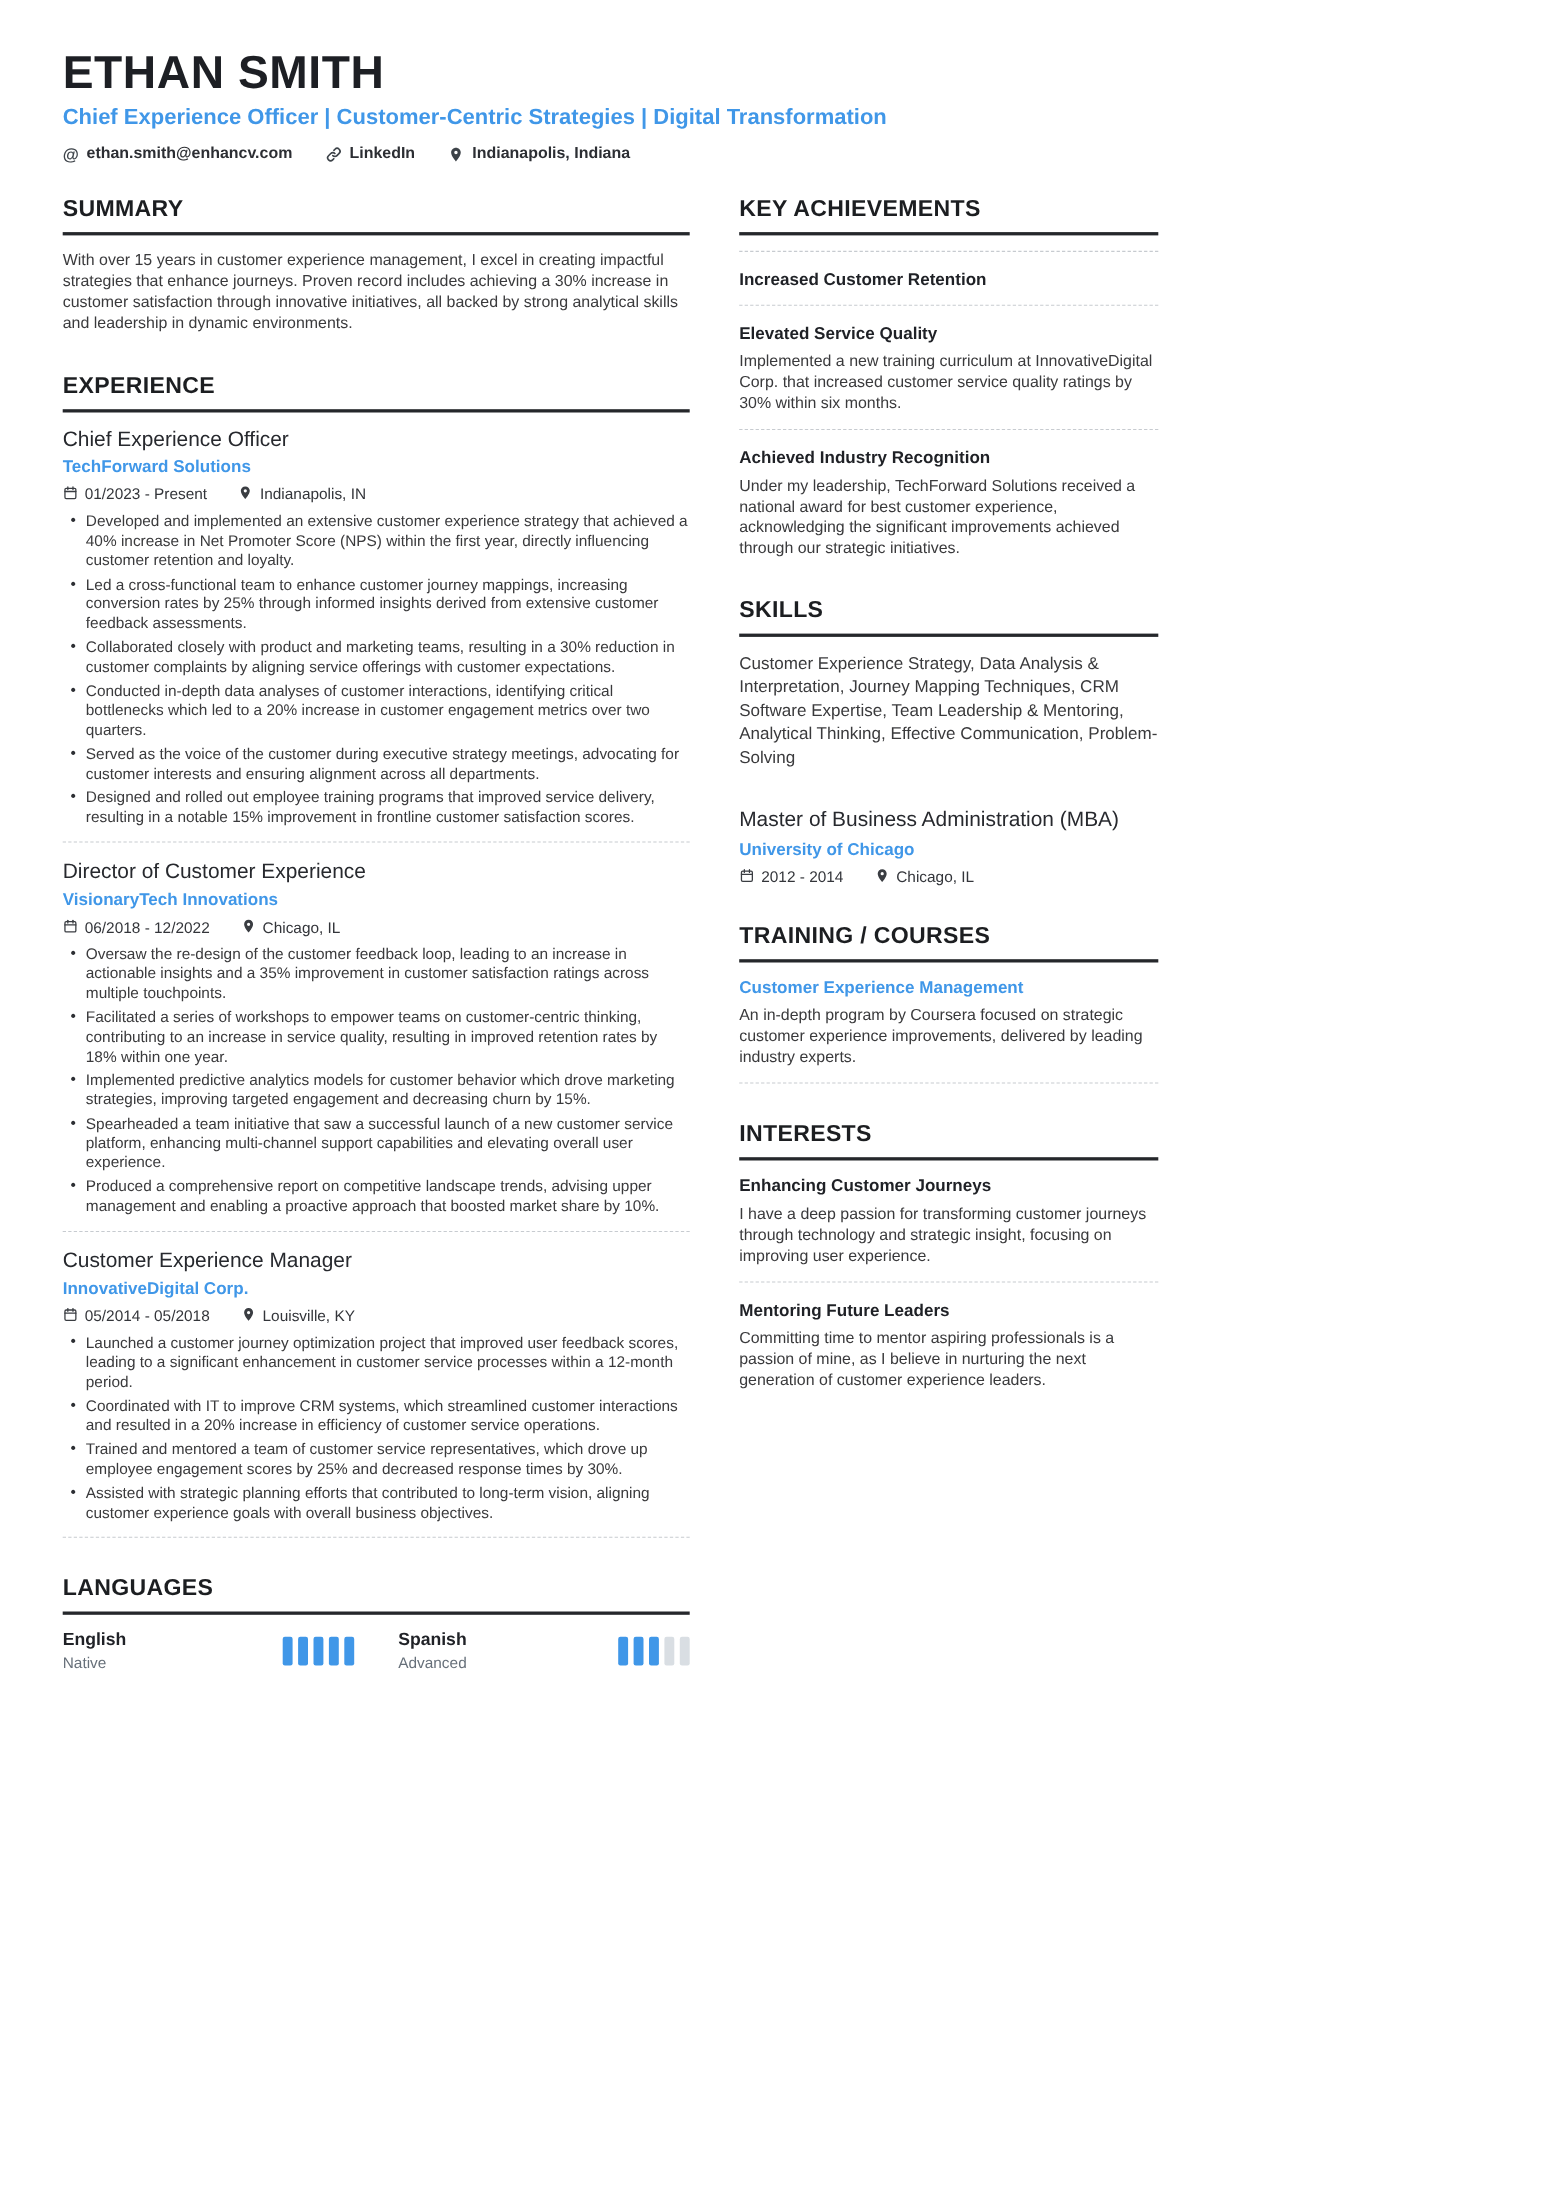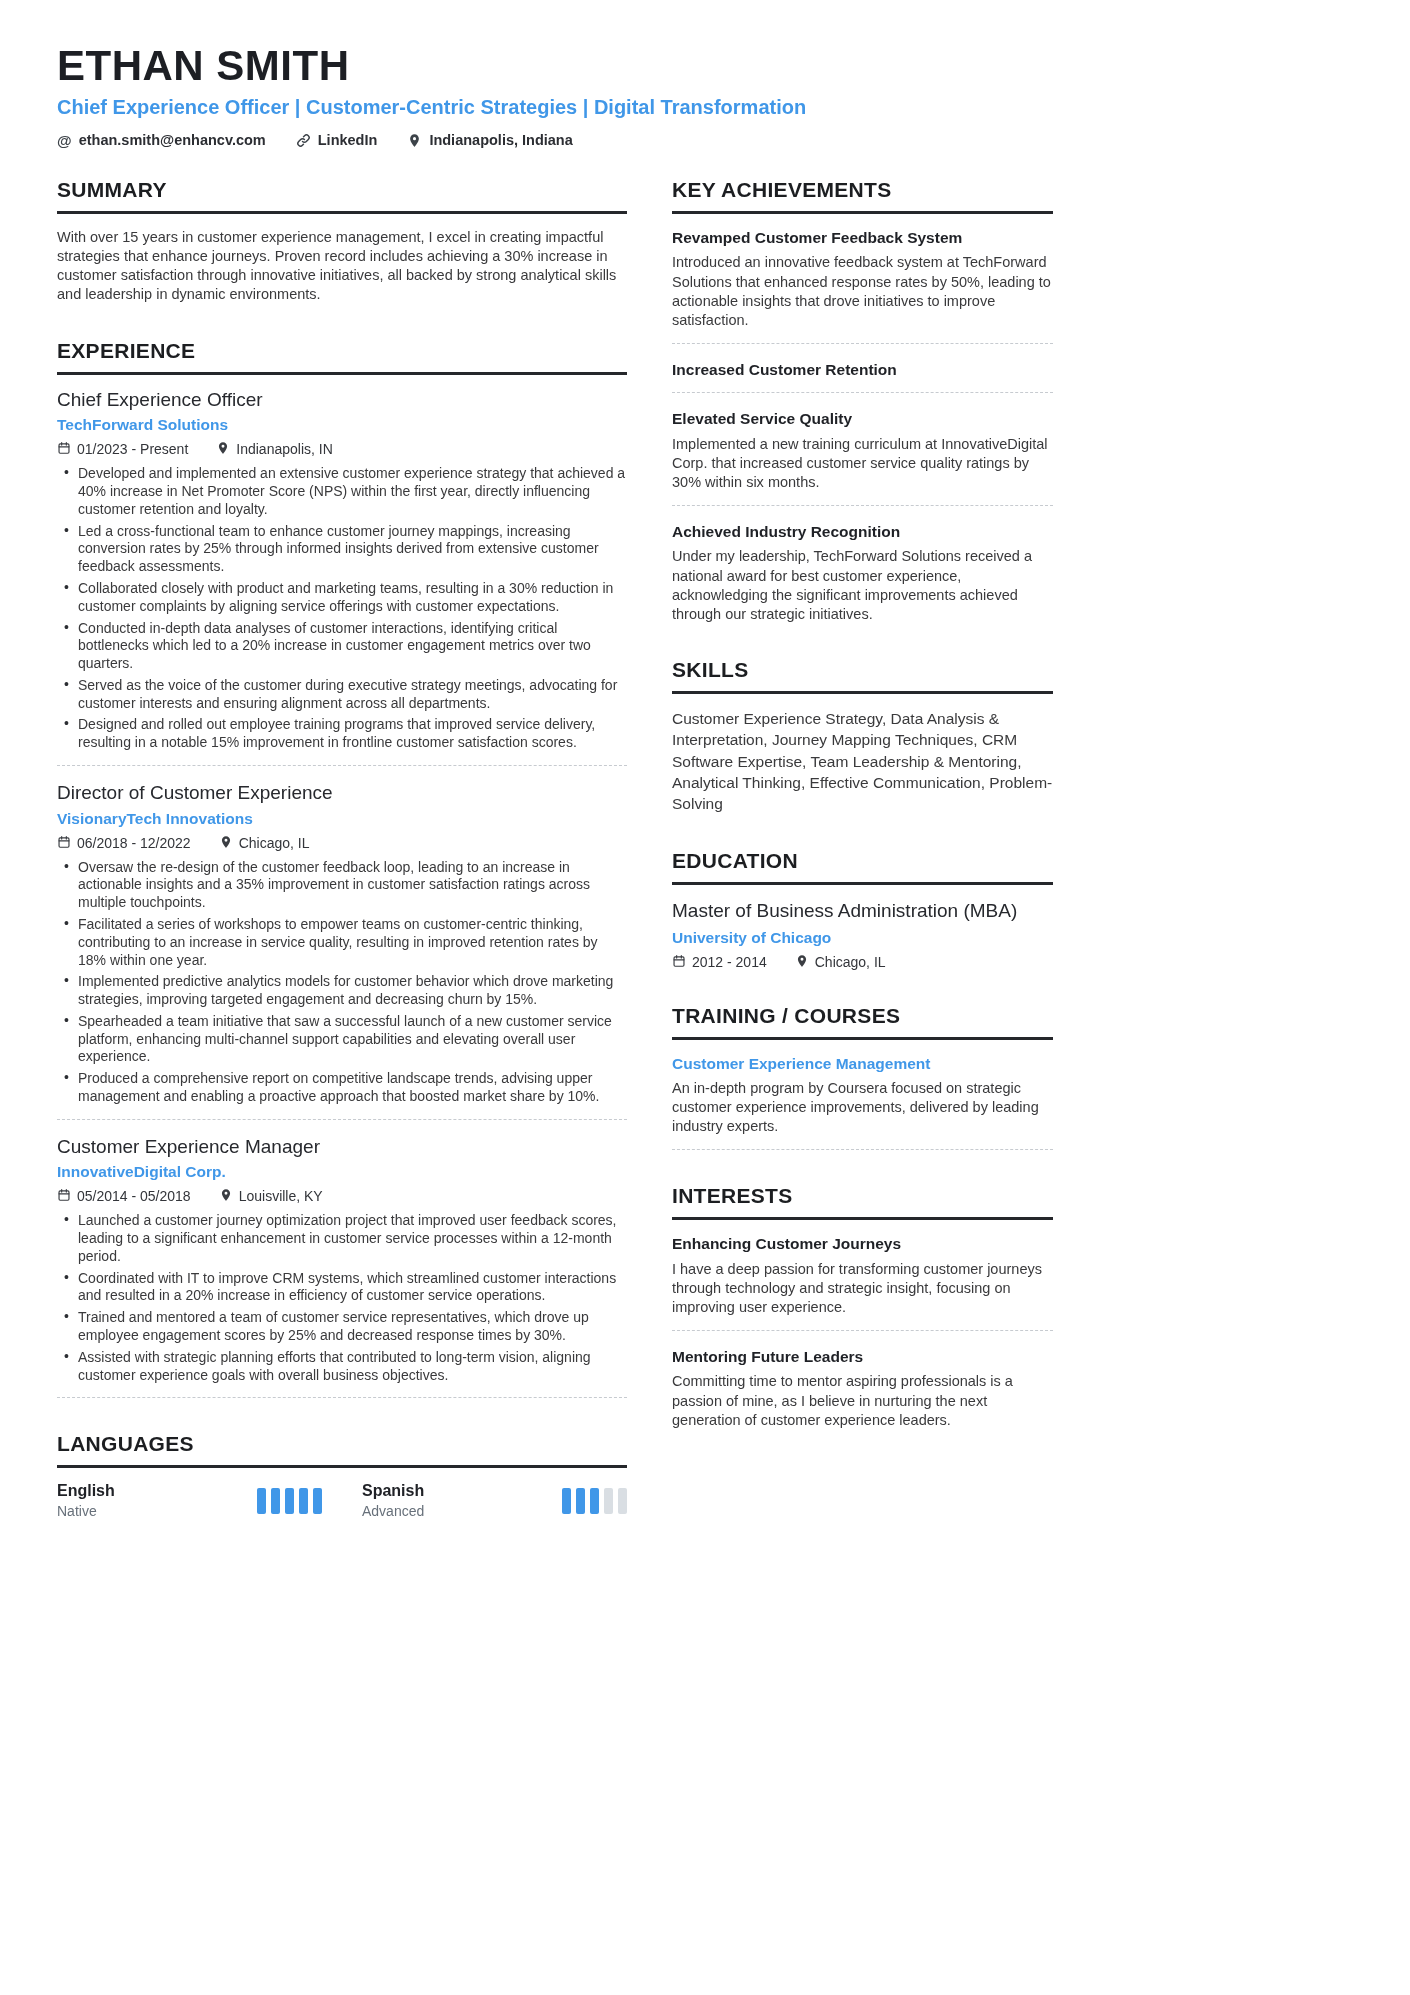--- a/index.html
+++ b/index.html
@@ -227,24 +227,20 @@
         </div>
       </section>
 
     </div>
 
     <div class="col-right">
 
       <section>
         <h2 class="sec">KEY ACHIEVEMENTS</h2>
 
-        <div>
-          <h4 class="item-title">Revamped Customer Feedback System</h4>
-          <p class="item-text">Introduced an innovative feedback system at TechForward Solutions that enhanced response rates by 50%, leading to actionable insights that drove initiatives to improve satisfaction.</p>
-        </div>
         <div class="dashed"></div>
 
         <div>
           <h4 class="item-title">Increased Customer Retention</h4>
         </div>
         <div class="dashed"></div>
 
         <div>
           <h4 class="item-title">Elevated Service Quality</h4>
           <p class="item-text">Implemented a new training curriculum at InnovativeDigital Corp. that increased customer service quality ratings by 30% within six months.</p>
@@ -256,21 +252,20 @@
           <p class="item-text">Under my leadership, TechForward Solutions received a national award for best customer experience, acknowledging the significant improvements achieved through our strategic initiatives.</p>
         </div>
       </section>
 
       <section>
         <h2 class="sec">SKILLS</h2>
         <p class="skills-text">Customer Experience Strategy, Data Analysis &amp; Interpretation, Journey Mapping Techniques, CRM Software Expertise, Team Leadership &amp; Mentoring, Analytical Thinking, Effective Communication, Problem-Solving</p>
       </section>
 
       <section>
-        <h2 class="sec">EDUCATION</h2>
         <h3 class="degree">Master of Business Administration (MBA)</h3>
         <div class="company">University of Chicago</div>
         <div class="meta">
           <span class="meta-item">
             <svg viewBox="0 0 24 24" fill="none" stroke="currentColor" stroke-width="2" stroke-linecap="round">
               <rect x="3.5" y="5" width="17" height="16" rx="2"></rect>
                 <line x1="3.5" y1="10" x2="20.5" y2="10"></line>
                 <line x1="8" y1="2.8" x2="8" y2="7"></line>
                 <line x1="16" y1="2.8" x2="16" y2="7"></line>
             </svg>

